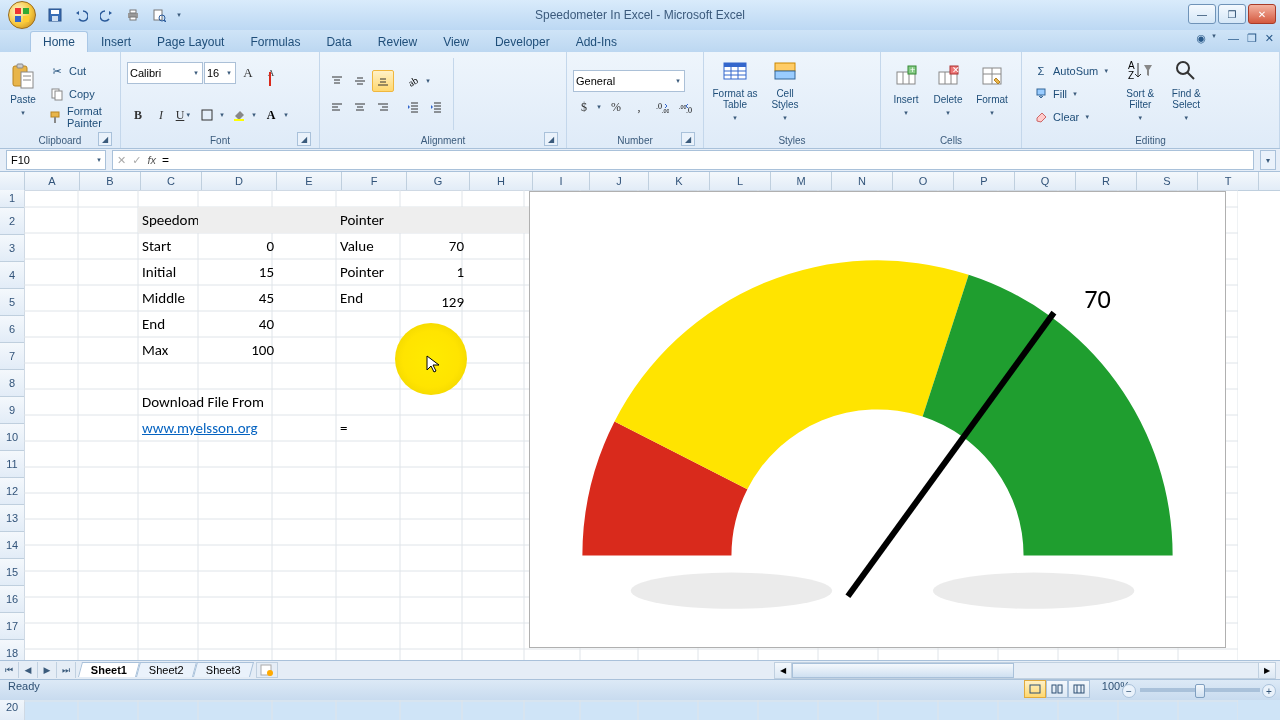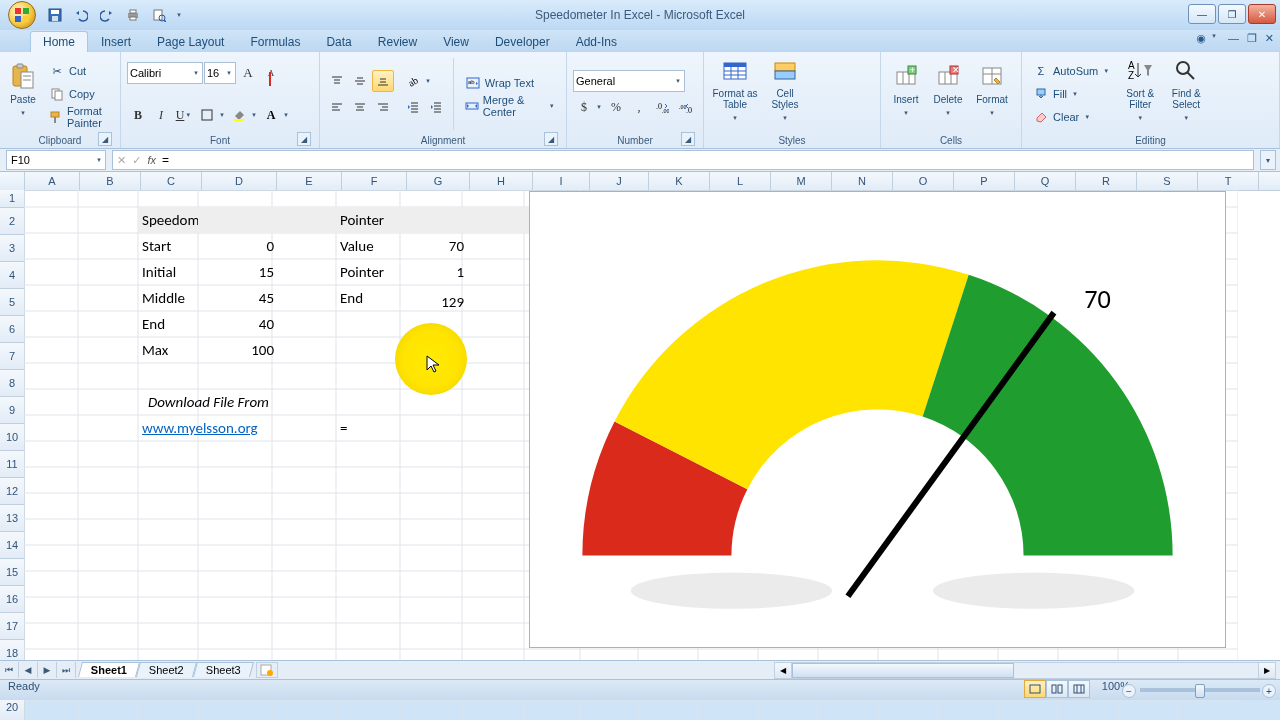--- a/index.html
+++ b/index.html
@@ -335,42 +335,20 @@
                 <line x1="5" y1="3" x2="12" y2="3" stroke="#333"></line>
                 <line x1="5" y1="6" x2="12" y2="6" stroke="#333"></line>
                 <line x1="5" y1="9" x2="12" y2="9" stroke="#333"></line>
                 <line x1="5" y1="12" x2="12" y2="12" stroke="#333"></line>
                 <path d="M2 5l2 2-2 2z" fill="#36c"></path>
               </svg>
             </div>
         </div>
       </div>
       <div style="width:1px;background:#c4d7eb;margin:4px 2px"></div>
-      <div class="col">
-        <div class="smbtn">
-            <span class="ic">
-              <svg width="14" height="14">
-                <rect x="1" y="2" width="12" height="10" fill="none" stroke="#36c"></rect>
-                <text x="2" y="8" font-size="6">ab</text>
-                <path d="M10 6v3l2-1.5z" fill="#36c"></path>
-              </svg>
-            </span>
-            <span>Wrap Text</span>
-          </div>
-        <div class="smbtn">
-            <span class="ic">
-              <svg width="14" height="14">
-                <rect x="1" y="4" width="12" height="6" fill="none" stroke="#36c"></rect>
-                <path d="M4 7l-2-2v4z M10 7l2-2v4z" fill="#36c"></path>
-              </svg>
-            </span>
-            <span>Merge &amp; Center</span>
-            <span class="drop">▾</span>
-          </div>
-      </div>
     </div>
     <div class="glabel"><span>Alignment</span><span class="dlaunch">◢</span></div>
   </div>
 
   <div class="group" style="width:124px">
     <div class="body">
         <div class="col" style="gap:4px">
       <div class="fontbox" style="width:106px">
             <span>General</span>
             <span class="drop" style="margin-left:auto">▾</span>
@@ -653,21 +631,21 @@
         <div class="cell" style="left: 312px; top: 69px; height: 26px; line-height: 26px; width: 62px;">Pointer</div>
         <div class="cell right" style="left: 376px; top: 69px; height: 26px; line-height: 26px; width: 60px;">1</div>
         <div class="cell" style="left: 114px; top: 95px; height: 26px; line-height: 26px; width: 58px;">Middle</div>
         <div class="cell right" style="left: 174px; top: 95px; height: 44px; line-height: 26px; width: 72px;">45</div>
         <div class="cell" style="left: 312px; top: 95px; height: 26px; line-height: 26px; width: 62px;">End</div>
         <div class="cell right" style="left: 376px; top: 99px; height: 26px; line-height: 26px; width: 60px;">129</div>
         <div class="cell" style="left: 114px; top: 121px; height: 26px; line-height: 26px; width: 58px;">End</div>
         <div class="cell right" style="left: 174px; top: 121px; height: 26px; line-height: 26px; width: 72px;">40</div>
         <div class="cell" style="left: 114px; top: 147px; height: 26px; line-height: 26px; width: 58px;">Max</div>
         <div class="cell right" style="left: 174px; top: 147px; height: 26px; line-height: 26px; width: 72px;">100</div>
-        <div class="cell" style="left: 120px; top: 199px; height: 26px; line-height: 26px; width: 200px; font-style: italic;">Download File From</div>
+        <div class="cell" style="left: 114px; top: 199px; height: 26px; line-height: 26px; width: 200px;">Download File From</div>
         <div class="cell link" style="left: 114px; top: 225px; height: 26px; line-height: 26px; width: 200px;">www.myelsson.org</div>
         <div class="cell" style="left: 312px; top: 225px; height: 26px; line-height: 26px; width: 62px;">=</div>
       </div>
 
     <div class="chartbox" id="chartbox" style="left: 505px; top: 1px; width: 695px; height: 455px;">
       <svg id="chartsvg" width="100%" height="100%" viewBox="0 0 690 450">
           <ellipse cx="200" cy="395" rx="100" ry="18" fill="rgba(0,0,0,0.08)"></ellipse>
           <ellipse cx="500" cy="395" rx="100" ry="18" fill="rgba(0,0,0,0.08)"></ellipse>
           <path d="M52 360.00000000000006 A293 293 0 0 1 83.93508841280811 226.98078357631294 L215.80405399268662 294.1713775377658 A145 145 0 0 0 200 360 Z" fill="#d92a1c"></path>
           <path d="M83.93508841280811 226.98078357631294 A293 293 0 0 1 435.54197935185954 81.34044072552001 L389.80746418436735 222.09680513720272 A145 145 0 0 0 215.80405399268662 294.1713775377658 Z" fill="#ffe400"></path>

